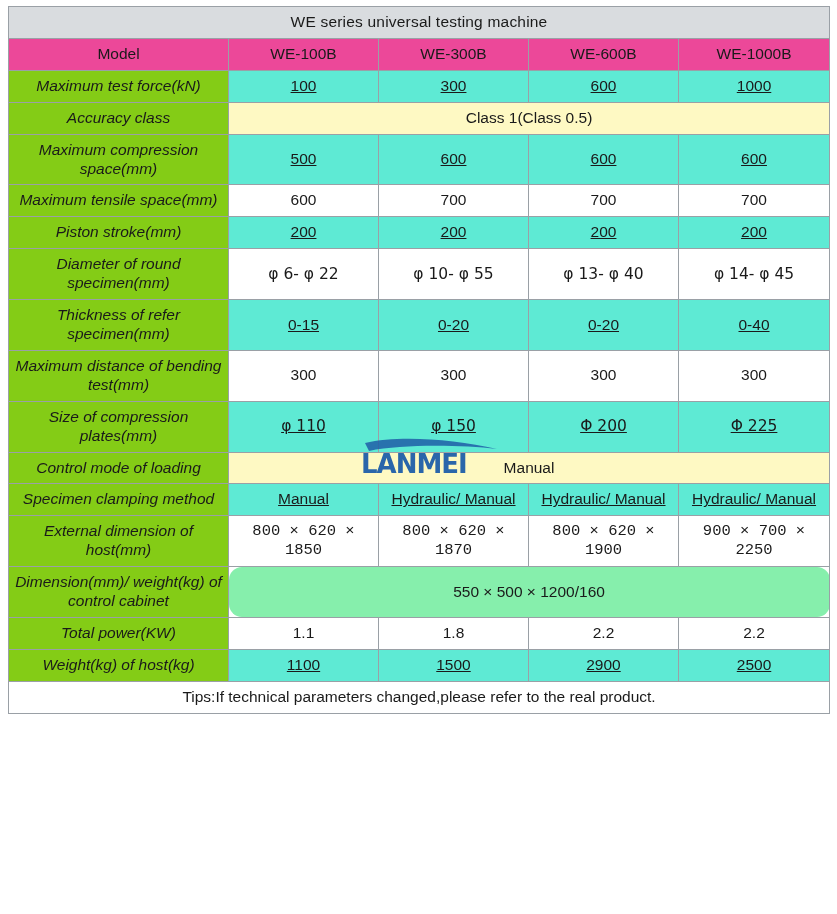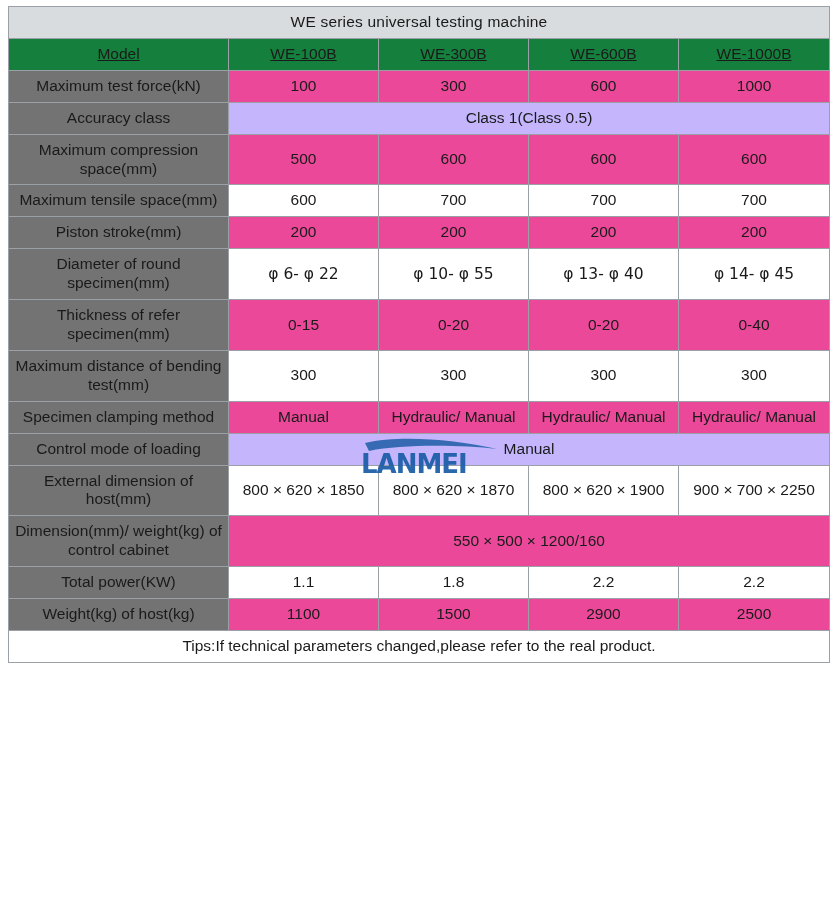--- a/index.html
+++ b/index.html
@@ -43,42 +43,45 @@
   col.c3 { width: 150px; }
   col.c4 { width: 151px; }
 
   .title-row td {
     background: #d9dcdf;
     font-size: 18px;
     padding: 11px 6px;
     letter-spacing: 0.2px;
   }
   .hdr {
-    background: #15803d;
+    background: #ec4899;
     font-size: 16.5px;
-    text-decoration: underline;
   }
   .lbl {
-    background: #737373;
+    background: #84cc16;
     font-size: 15.5px;
+    font-style: italic;
   }
   .val {
     background: #ffffff;
   }
   .val.shaded {
-    background: #ec4899;
+    background: #5eead4;
+    text-decoration: underline;
   }
   .wide {
-    background: #c4b5fd;
+    background: #fef9c3;
   }
   .wide.shaded {
-    background: #ec4899;
+    background: #86efac;
+    border-radius: 13px;
   }
   .small {
     font-size: 13px;
+    font-family: Liberation Mono, monospace;
   }
   .footer-row td {
     background: #ffffff;
     font-size: 15.5px;
     padding: 12px 6px;
   }
   .phi {
     font-family: "DejaVu Sans", sans-serif;
   }
   
@@ -173,32 +176,39 @@
       </tr>
 
       <tr>
         <td class="lbl">Maximum distance of bending test(mm)</td>
         <td class="val">300</td>
         <td class="val">300</td>
         <td class="val">300</td>
         <td class="val">300</td>
       </tr>
 
+      <tr>
+        <td class="lbl">Size of compression plates(mm)</td>
+        <td class="val shaded phi">φ 110</td>
+        <td class="val shaded phi">φ 150</td>
+        <td class="val shaded phi">Φ 200</td>
+        <td class="val shaded phi">Φ 225</td>
+      </tr>
+
+      <tr>
+        <td class="lbl">Control mode of loading</td>
+        <td class="wide" colspan="4">Manual</td>
+      </tr>
 
       <tr>
         <td class="lbl">Specimen clamping method</td>
         <td class="val shaded">Manual</td>
         <td class="val shaded">Hydraulic/ Manual</td>
         <td class="val shaded">Hydraulic/ Manual</td>
         <td class="val shaded">Hydraulic/ Manual</td>
-      </tr>
-
-      <tr>
-        <td class="lbl">Control mode of loading</td>
-        <td class="wide" colspan="4">Manual</td>
       </tr>
 
       <tr>
         <td class="lbl">External dimension of host(mm)</td>
         <td class="val small">800 × 620 × 1850</td>
         <td class="val small">800 × 620 × 1870</td>
         <td class="val small">800 × 620 × 1900</td>
         <td class="val small">900 × 700 × 2250</td>
       </tr>
 

